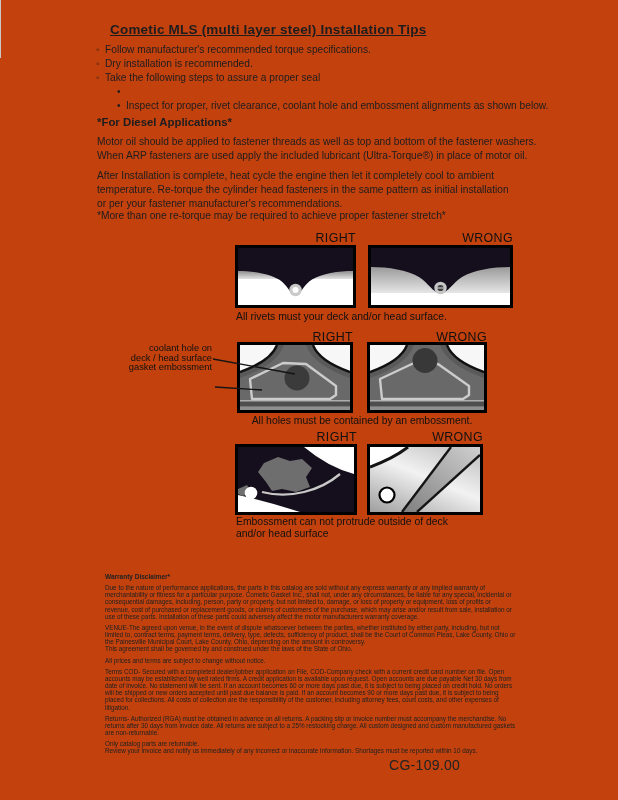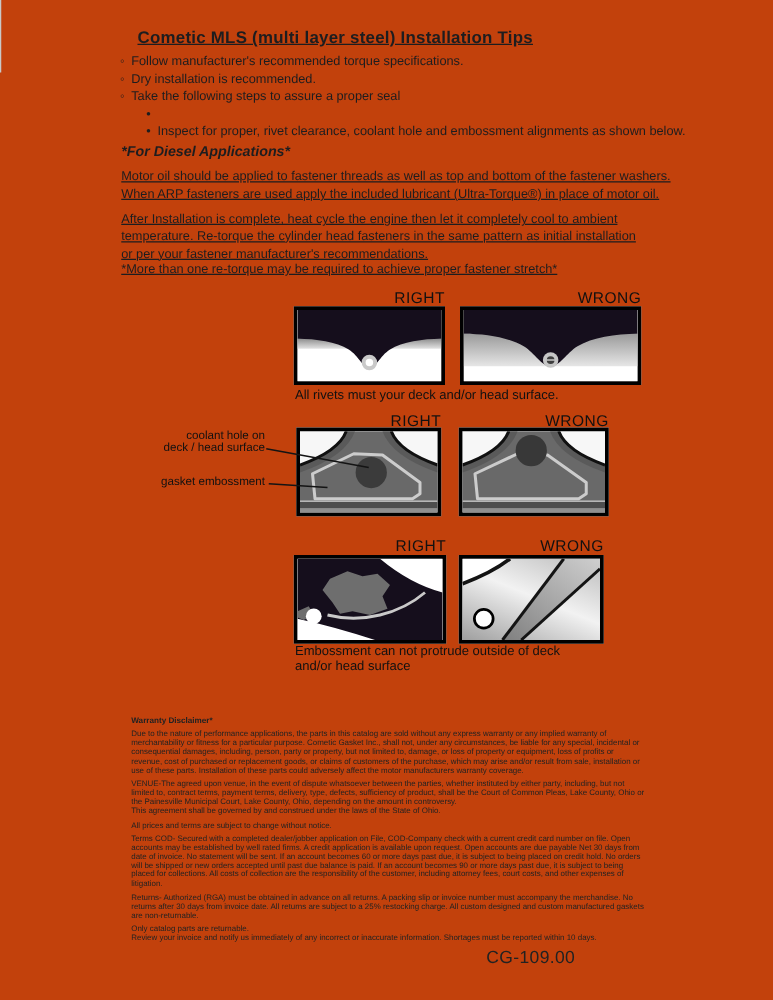--- a/index.html
+++ b/index.html
@@ -8,22 +8,22 @@
   .abs{position:absolute;}
   .scan-edge{left:0;top:0;width:1px;height:58px;background:#c9c9c9;}
 
   .doc-title{left:110px;top:22px;font-size:13.5px;font-weight:bold;text-decoration:underline;letter-spacing:.2px;}
 
   .tips{left:96px;top:43px;font-size:10.2px;}
   .tip-row{display:flex;line-height:14px;}
   .tip-row .b{width:9px;flex:0 0 9px;}
   .tip-sub{margin-left:21px;}
 
-  .diesel-h{left:97px;top:116px;font-size:11.4px;font-weight:bold;font-style:italic;}
-  .para{font-size:10.2px;line-height:13.8px;white-space:pre-line;text-decoration:underline;}
+  .diesel-h{left:97px;top:116px;font-size:11.4px;font-weight:bold;}
+  .para{font-size:10.2px;line-height:13.8px;white-space:pre-line;}
   .diesel-p1{left:97px;top:135px;width:470px;}
   .diesel-p2{left:97px;top:169px;width:470px;}
   .diesel-note{left:97px;top:209px;width:470px;}
 
   .dia-title{font-size:12.4px;letter-spacing:.4px;text-align:right;color:#111;}
   .panel{border:3px solid #000;background:#fff;line-height:0;}
   .caption{font-size:10.4px;color:#111;line-height:12.3px;white-space:pre-line;}
 
   .d1-tr{left:235px;top:231px;width:121px;}
   .d1-tw{left:368px;top:231px;width:145px;}
@@ -31,21 +31,21 @@
   .d1-pw{left:368px;top:245px;}
   .d1-cap{left:236px;top:311px;}
 
   .d2-tr{left:237px;top:330px;width:116px;}
   .d2-tw{left:367px;top:330px;width:120px;}
   .d2-pr{left:237px;top:342px;}
   .d2-pw{left:367px;top:342px;}
   .d2-cap{left:237px;top:415px;width:250px;text-align:center;}
   .d2-lbl{font-size:9.3px;line-height:9.9px;text-align:right;white-space:pre-line;color:#111;}
   .d2-lbl1{left:98px;top:344px;width:114px;}
-  .d2-lbl2{left:98px;top:381px;width:114px;text-align:right;}
+  .d2-lbl2{left:98px;top:363px;width:114px;text-align:right;}
   .leader{left:210px;top:340px;z-index:5;}
 
   .d3-tr{left:235px;top:430px;width:122px;}
   .d3-tw{left:367px;top:430px;width:116px;}
   .d3-pr{left:235px;top:444px;}
   .d3-pw{left:367px;top:444px;}
   .d3-cap{left:236px;top:516px;}
 
   .warranty{left:105px;top:573px;width:411px;font-size:6.35px;line-height:7.15px;color:#222;}
   .warranty h3{margin:0 0 4px 0;font-size:6.5px;}
@@ -164,20 +164,21 @@
         <path d="M0,0 L37,0 Q31,16 0,27 Z" fill="#f7f7f7"></path>
         <path d="M37,0 Q31,16 0,27" stroke="#111111" stroke-width="2.4" fill="none"></path>
       </g>
       <line x1="0" y1="56" x2="114" y2="56" stroke="#c6c6c6" stroke-width="1.4"></line>
       <rect y="56.5" width="114" height="5" fill="#4e4e4e"></rect>
       <rect y="61.5" width="114" height="3.5" fill="#8f8f8f"></rect>
       <path d="M12,54 L10,34 L44,18 L68,19 L99,41 L99,50 L93,54 Z" fill="none" stroke="#cccccc" stroke-width="2.4" stroke-linejoin="round"></path>
       <circle cx="55" cy="15.5" r="12.5" fill="#383838"></circle>
     </svg>
   </div>
+  <div class="abs caption d2-cap">All holes must be contained by an embossment.</div>
 
   <div class="abs dia-title d3-tr">RIGHT</div>
   <div class="abs dia-title d3-tw">WRONG</div>
   <div class="abs panel d3-pr">
     <svg width="116" height="65" viewBox="0 0 116 65">
       <rect width="116" height="65" fill="#ffffff"></rect>
       <path d="M0,0 L66,0 Q90,20 116,27 L116,65 L62,65 Q28,54 0,48 Z" fill="#150e1c"></path>
       <polygon points="26,16 40,10 52,14 64,12 74,21 68,30 72,40 58,45 44,42 34,44 28,35 20,25" fill="#6e6e6e"></polygon>
       <polygon points="0,42 9,38 13,45 5,49 0,47" fill="#6e6e6e"></polygon>
       <path d="M24,45 C52,52 82,44 102,27" stroke="#c9c9c9" stroke-width="2.3" fill="none"></path>

